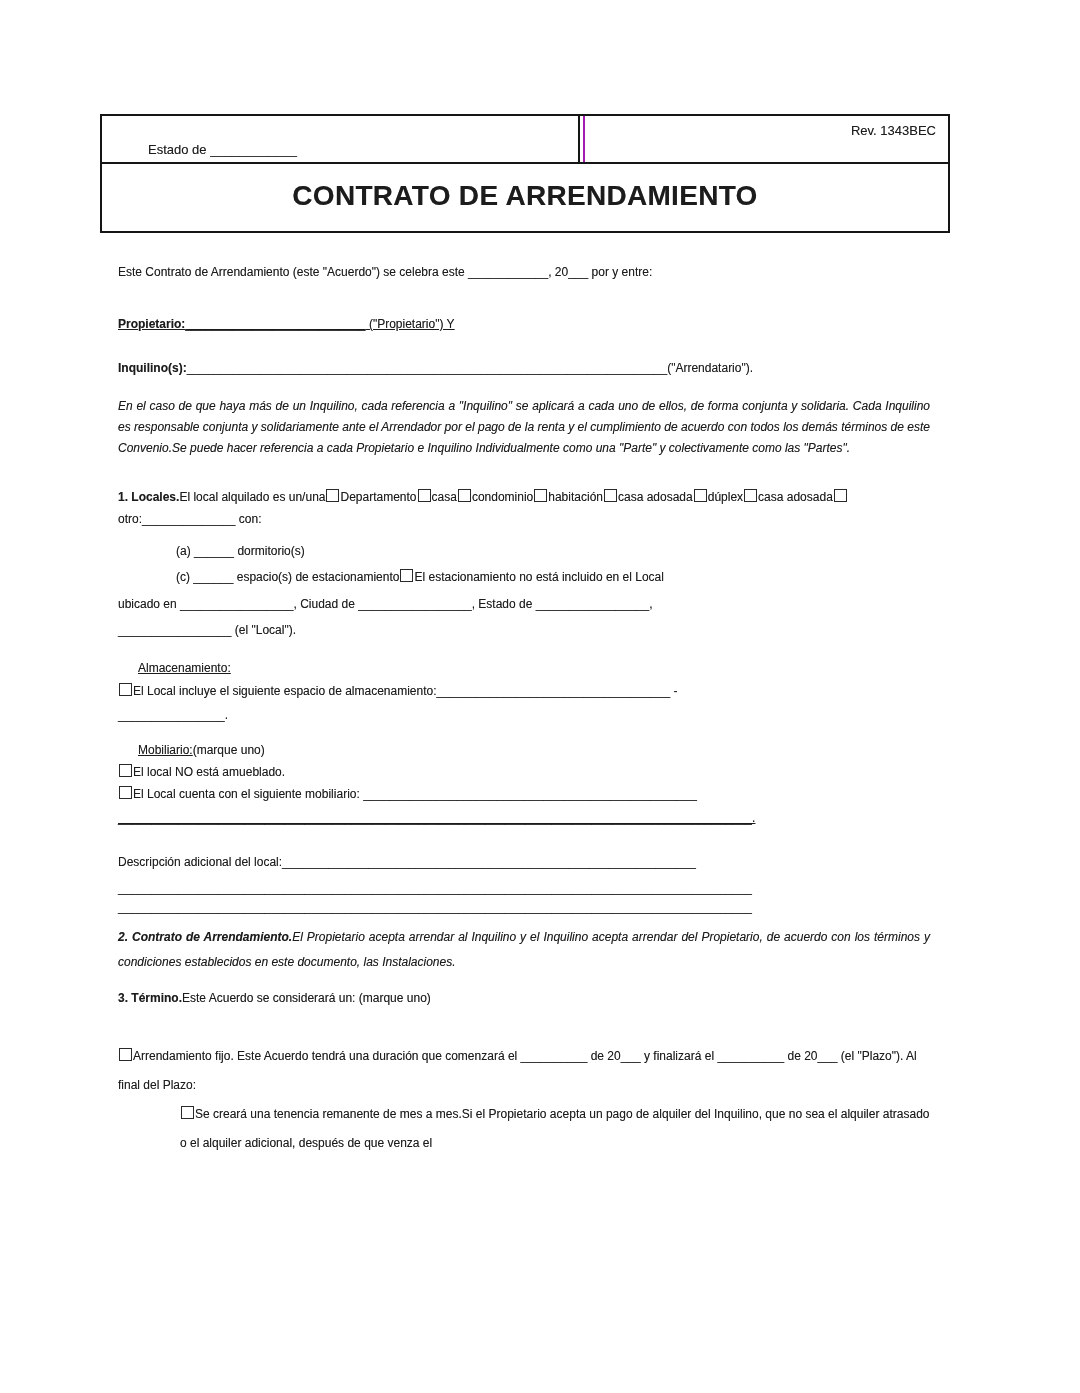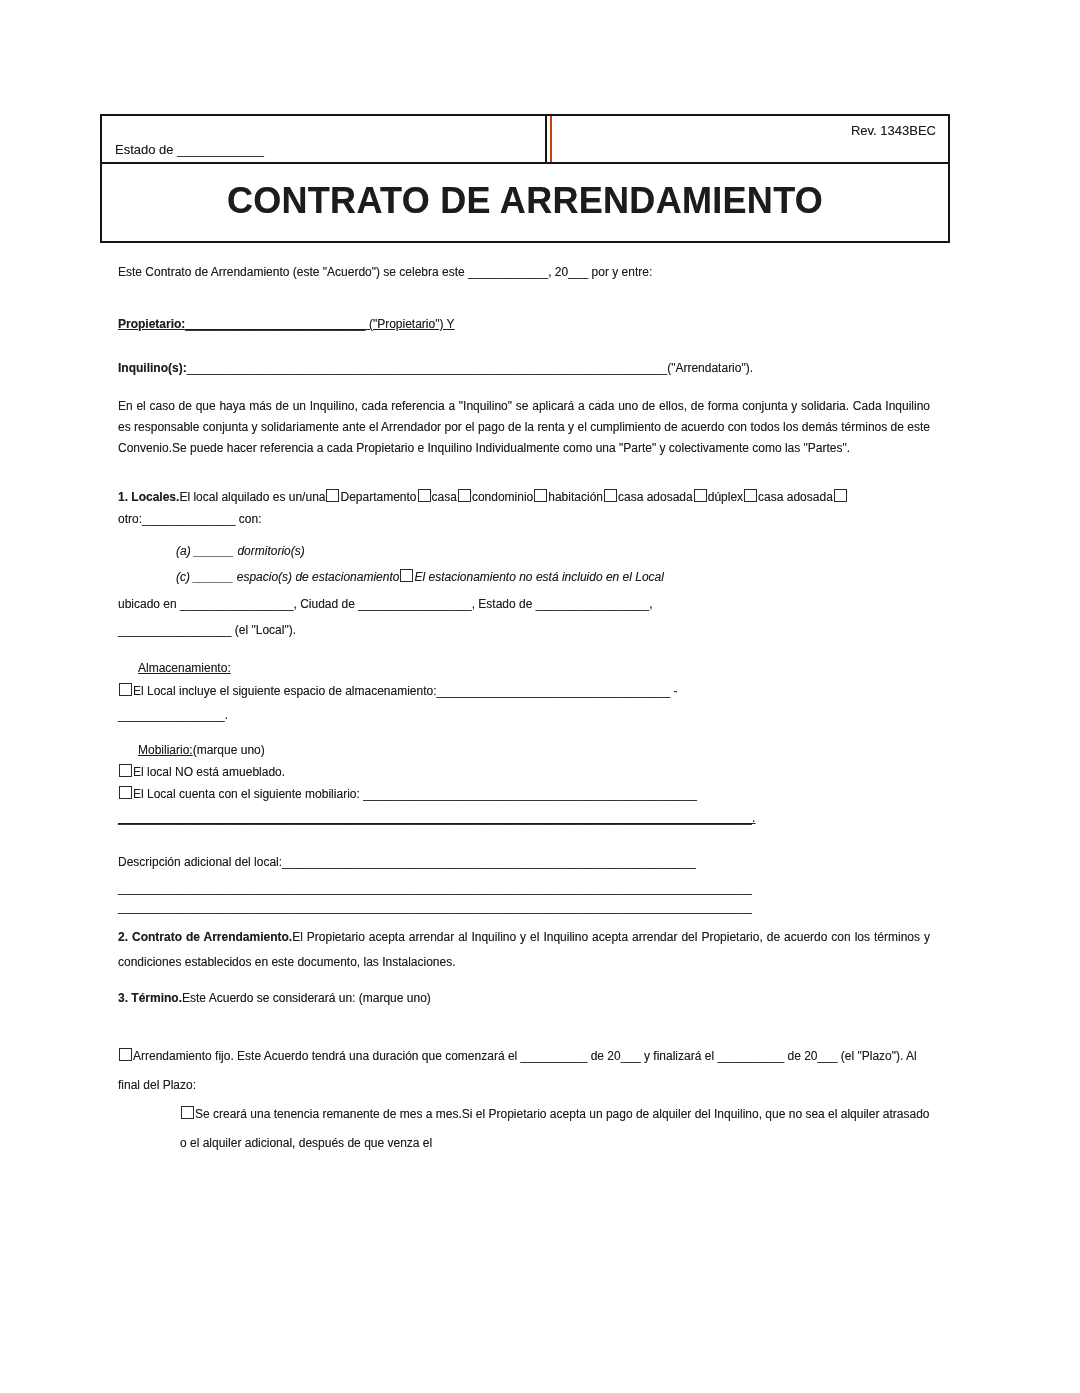--- a/index.html
+++ b/index.html
@@ -4,36 +4,36 @@
 <style>
   html,body{margin:0;padding:0;background:#ffffff;}
   .page{
     width:1080px;height:1393px;position:relative;background:#fff;
     font-family:"Liberation Sans","DejaVu Sans",sans-serif;color:#1c1c1c;
     text-shadow:0 0 .5px rgba(30,30,30,.45);
     overflow:hidden;border-bottom:3px solid #4a4a4a;
   }
   .header-box{position:absolute;left:100px;top:114px;width:846px;border:2px solid #151515;background:#fff;}
   .header-row{display:flex;border-bottom:2px solid #151515;height:46px;}
-  .cell-left{width:49.6%;border-right:2px solid #151515;display:flex;align-items:flex-end;padding:4px 10px 5px 13px;font-size:13px;}
+  .cell-left{width:49.6%;border-right:2px solid #151515;display:flex;align-items:flex-end;padding:4px 10px 5px 13px;font-size:13px;margin-left:33px;}
   .hgap{width:3px;}
-  .cell-right{flex:1;border-left:2px solid #c2410c;display:flex;justify-content:flex-end;align-items:flex-start;padding:7px 12px 0 0;font-size:13px;}
-  .title{text-align:center;font-size:36px;font-weight:700;padding:16px 0 19px;letter-spacing:.3px;}
+  .cell-right{flex:1;border-left:2px solid #a21caf;display:flex;justify-content:flex-end;align-items:flex-start;padding:7px 12px 0 0;font-size:13px;}
+  .title{text-align:center;font-size:28px;font-weight:700;padding:16px 0 19px;letter-spacing:.3px;}
   .body{position:absolute;left:118px;top:262px;width:812px;font-size:12px;line-height:21px;}
   p{margin:0;}
   .b{font-weight:700;}
   .u-head{text-decoration:underline;margin-left:20px;}
-  .just{text-align:justify;}
+  .just{text-align:justify;font-style:italic;}
   .cb{display:inline-block;width:11px;height:11px;border:1px solid #2a2a2a;vertical-align:-1px;margin:0 1px;background:#fff;}
   .blank{white-space:nowrap;}
   .lh22{line-height:22px;}
   .lh25{line-height:25px;}
   .lh29{line-height:29px;}
   .lh18{line-height:18px;}
-  .indent58{margin-left:58px;font-style:italic;}
+  .indent58{margin-left:58px;}
   .indent62{margin-left:62px;}
   .mb1{margin-bottom:1px;}  .mb2{margin-bottom:2px;}  .mb3{margin-bottom:3px;}
   .mb4{}  .mb5{margin-bottom:5px;}  .mb6{margin-bottom:6px;}
   .mb9{margin-bottom:9px;}  .mb11{margin-bottom:11px;} .mb13{margin-bottom:13px;}
   .mb14{margin-bottom:14px;} .mb17{margin-bottom:17px;} .mb23{margin-bottom:23px;text-decoration:underline;}
   .mb27{margin-bottom:27px;} .mb31{margin-bottom:31px;} .mb33{margin-bottom:33px;}
 </style>
 </head>
 <body>
 

